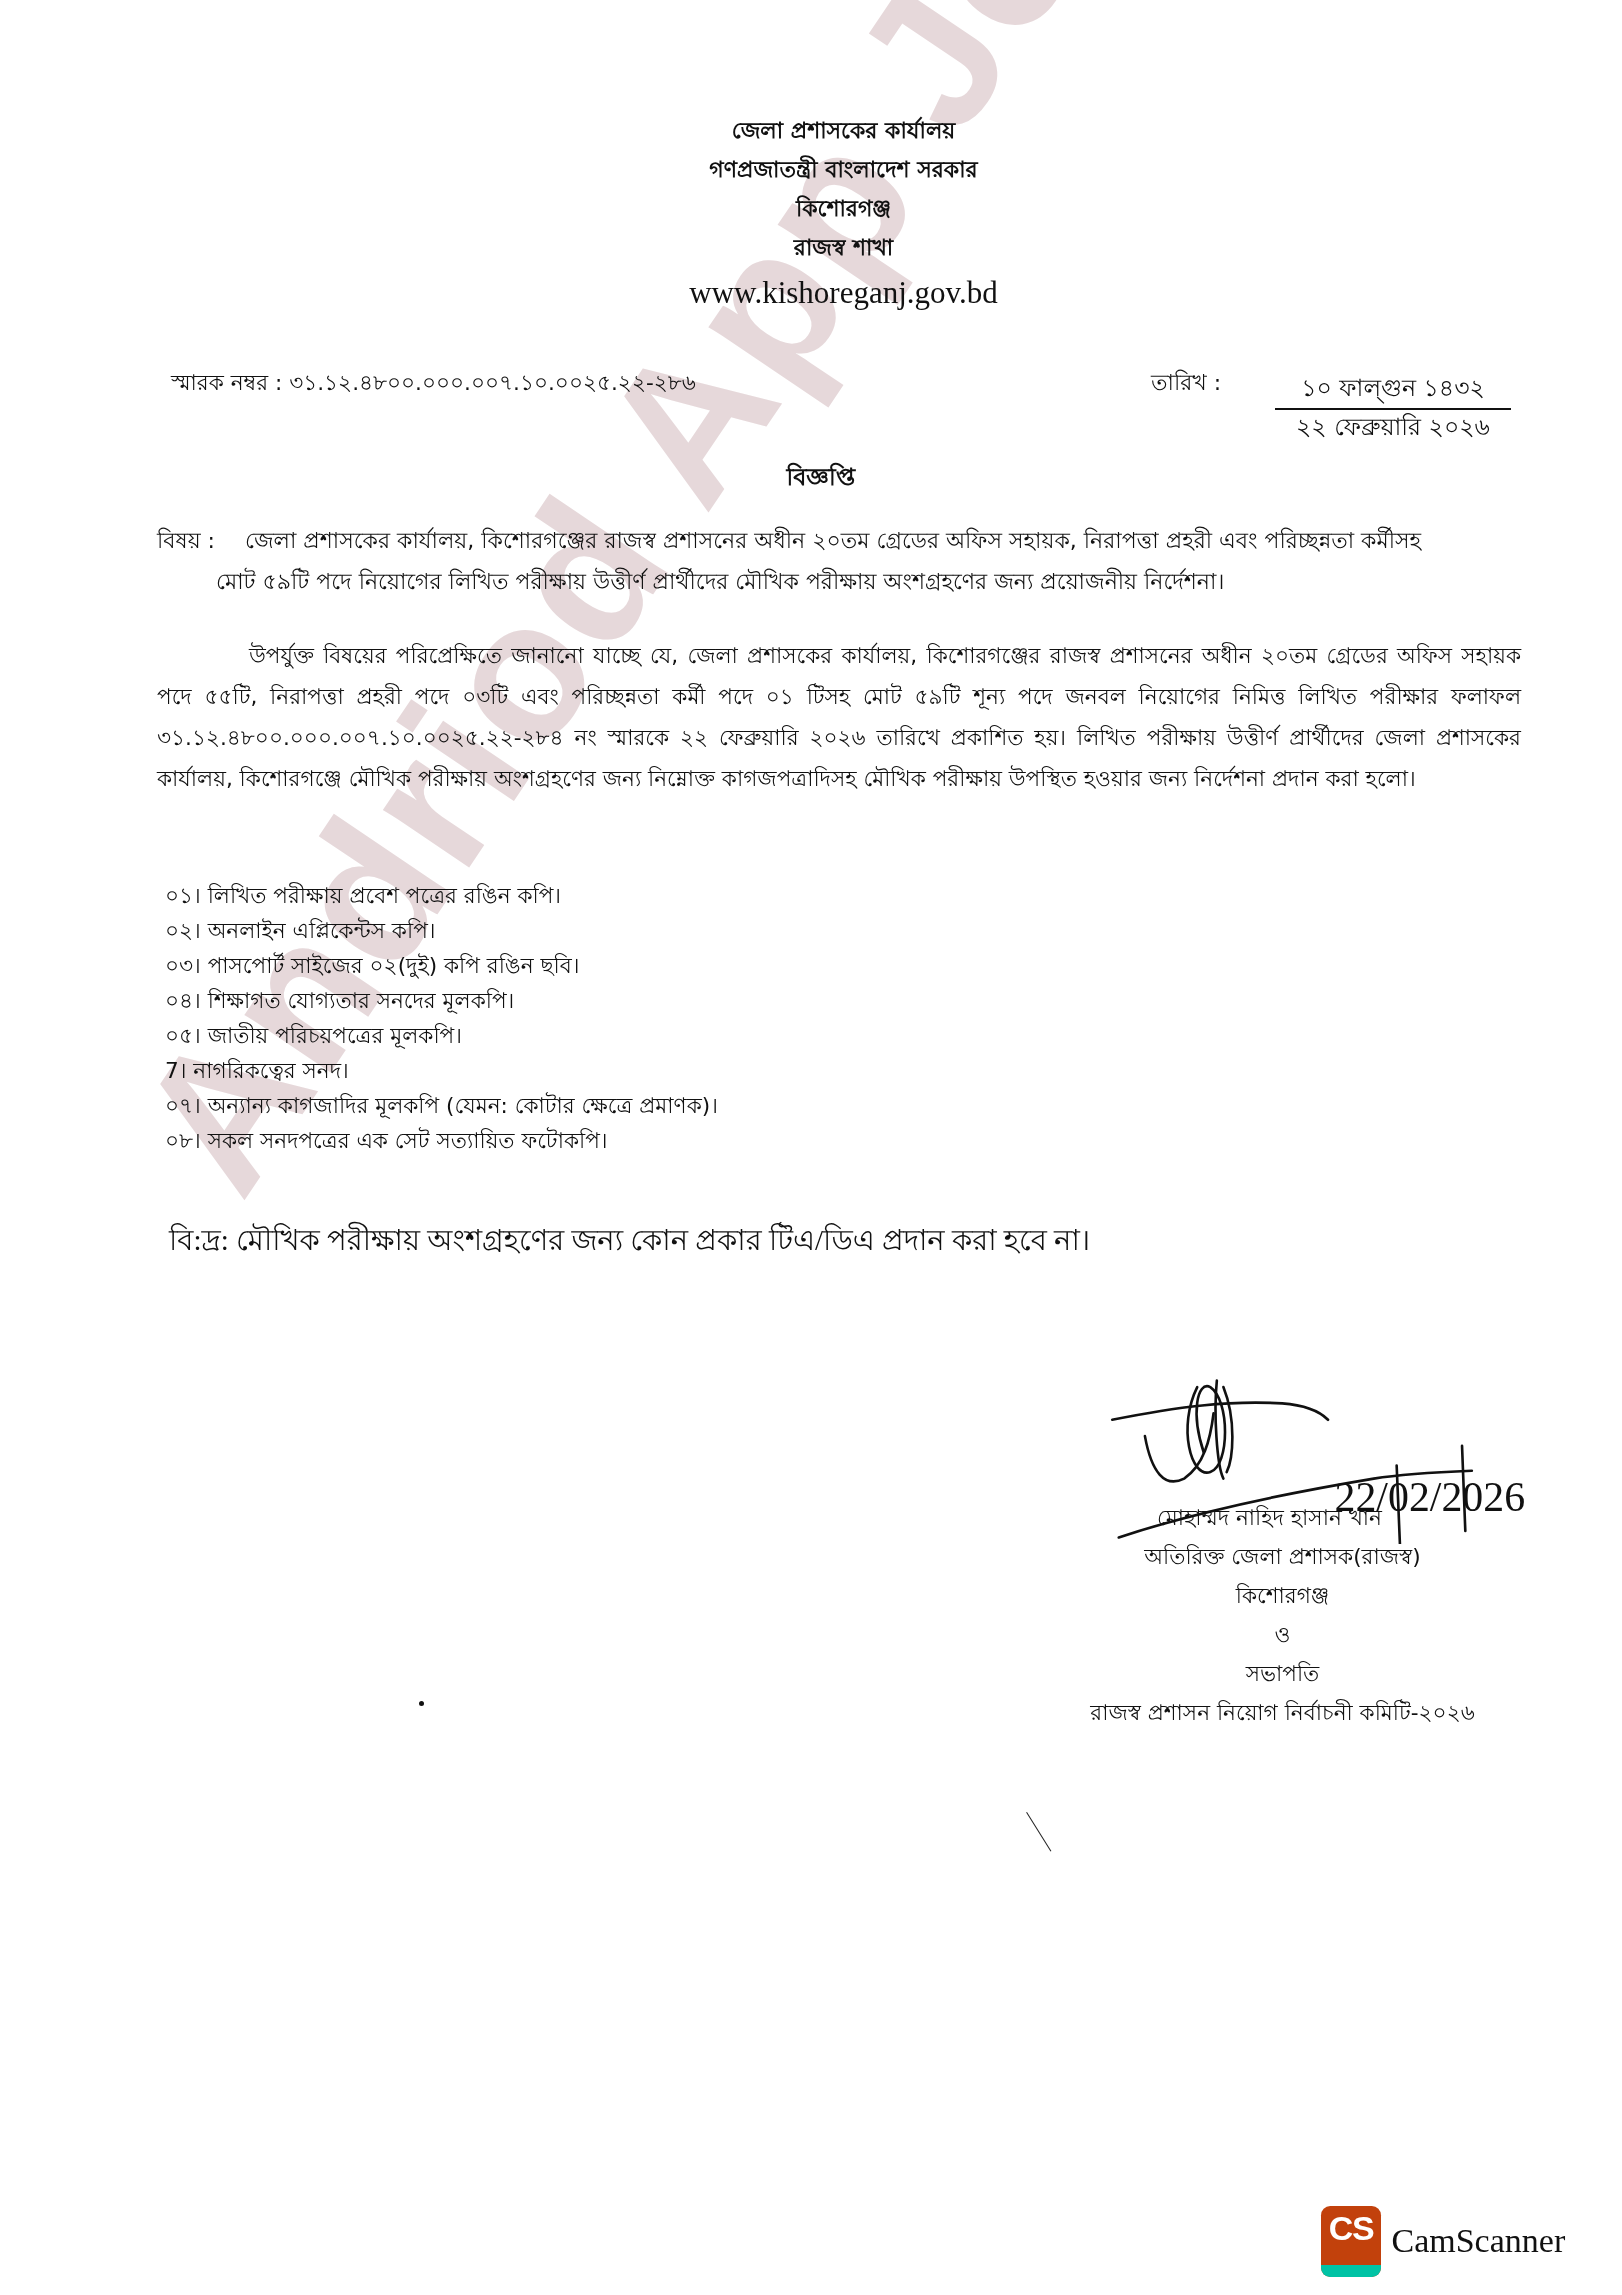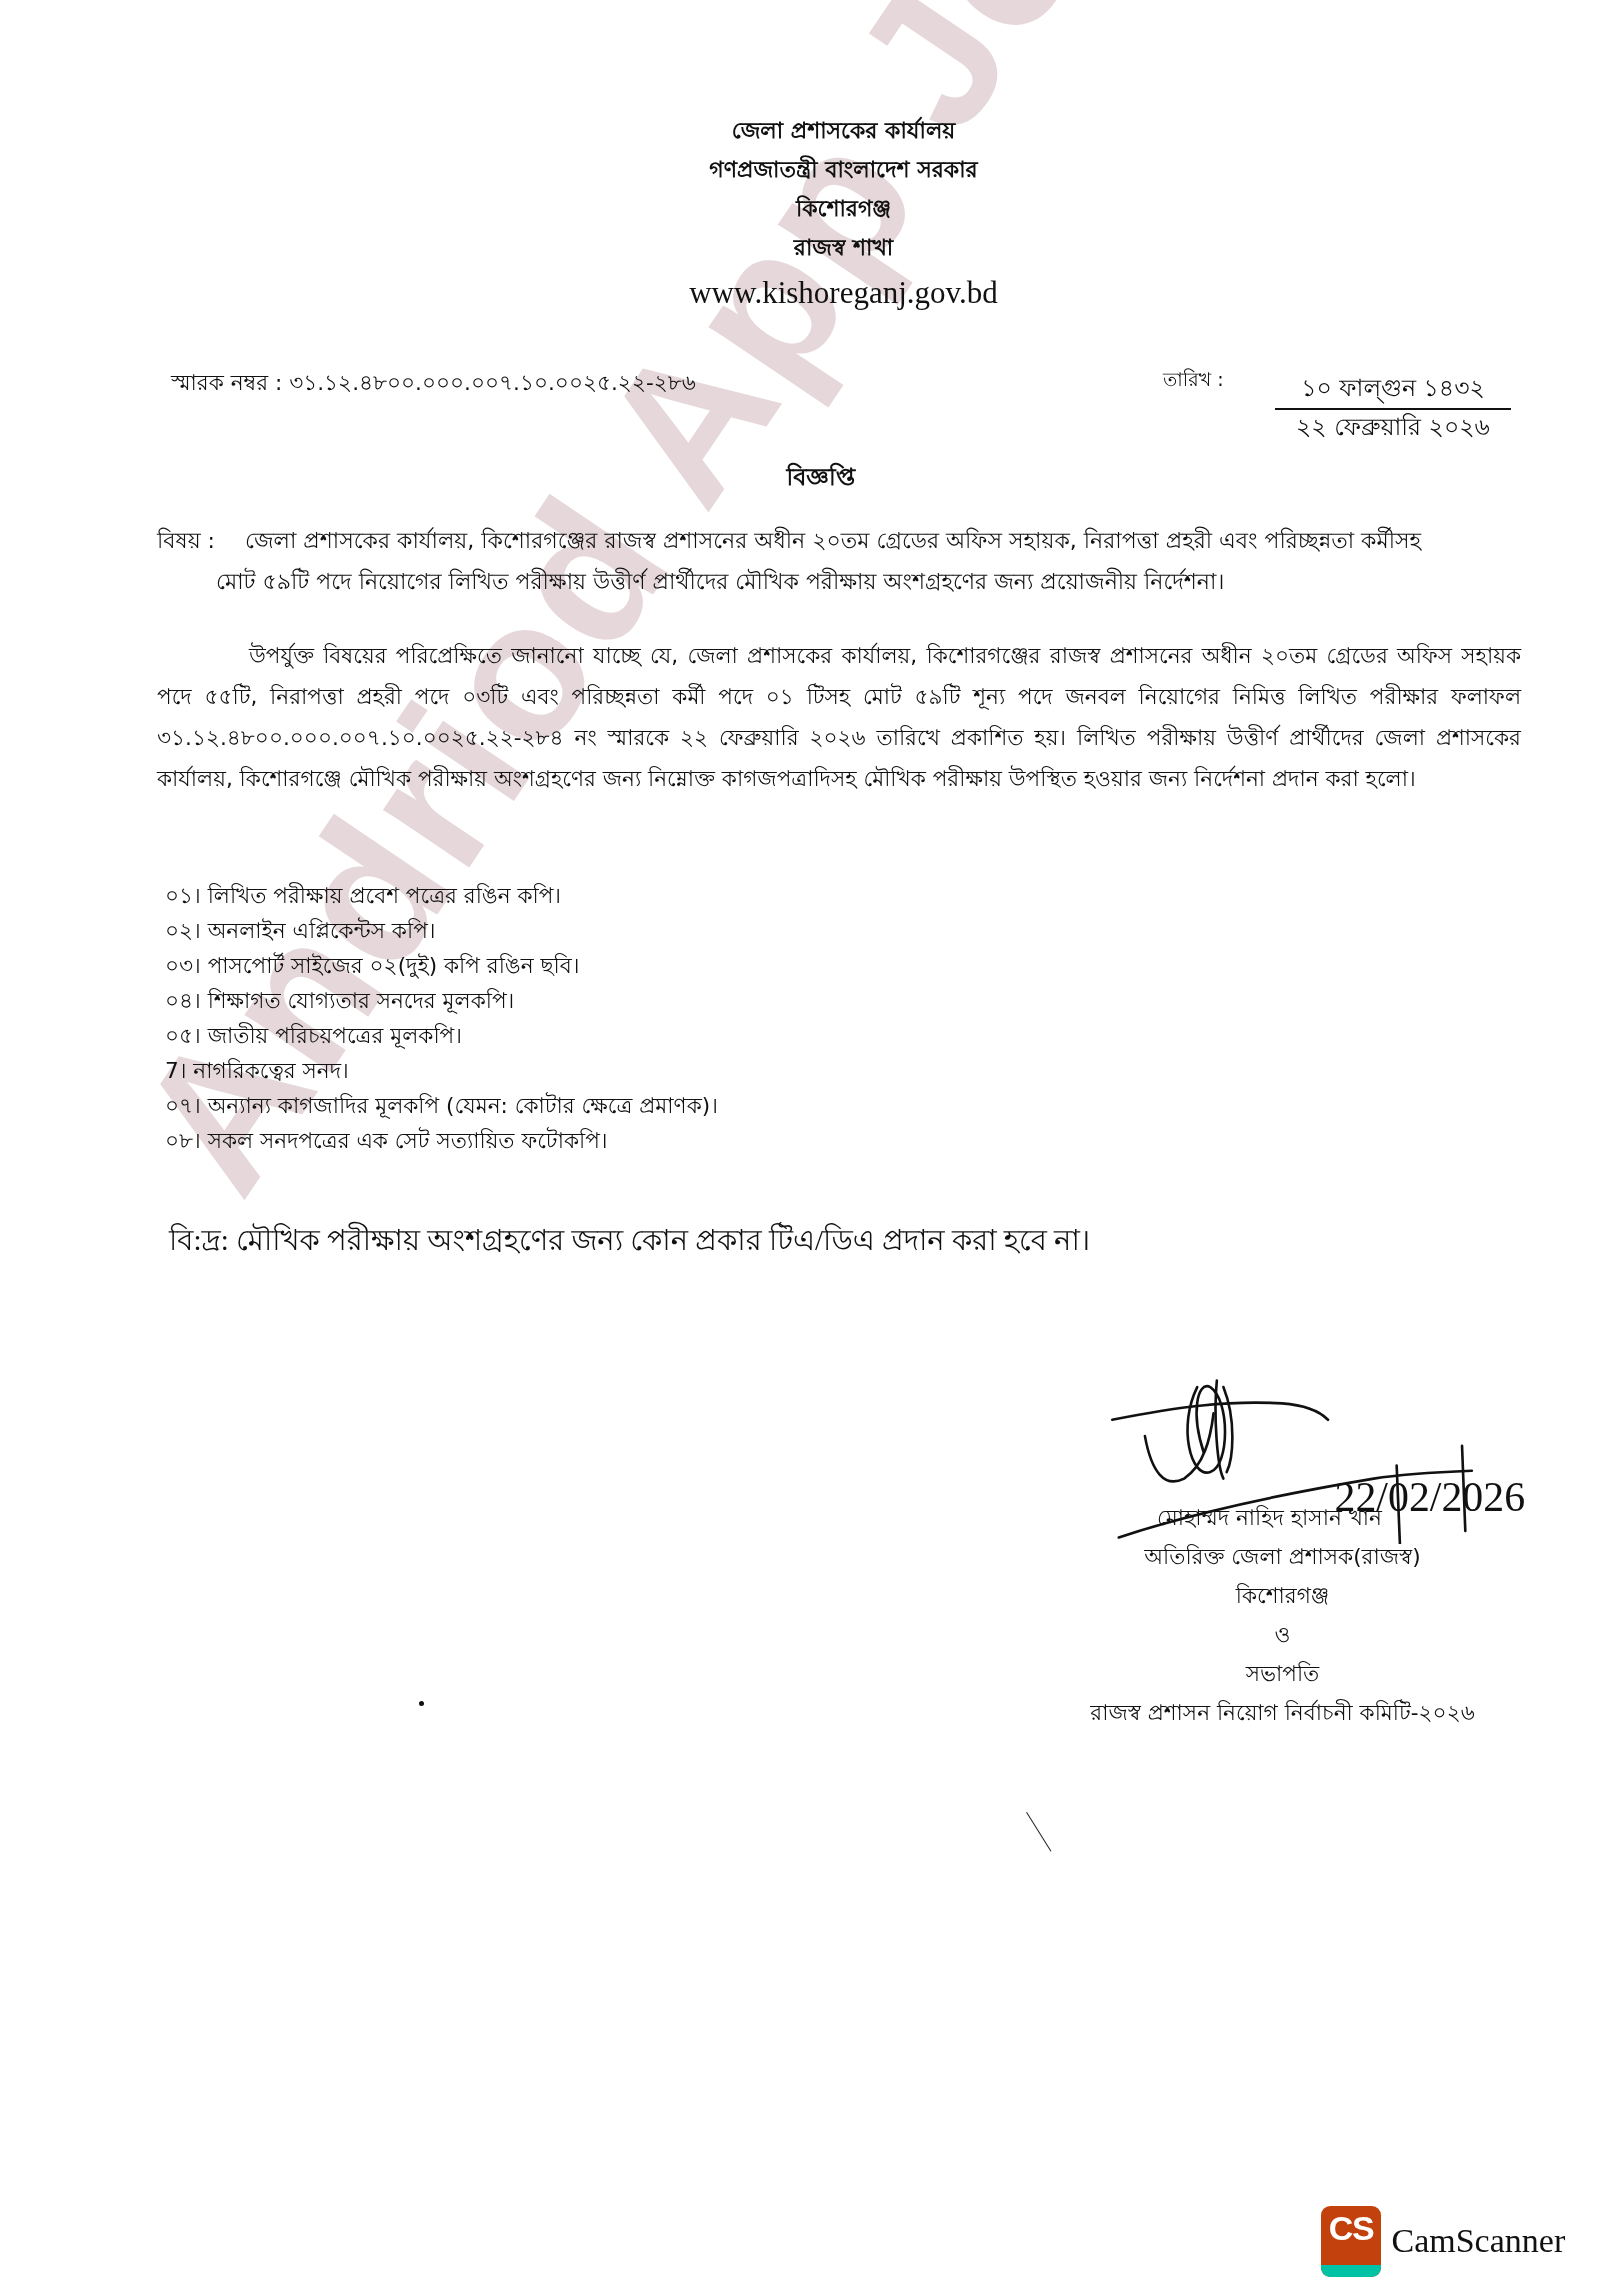--- a/index.html
+++ b/index.html
@@ -33,21 +33,21 @@
     font-size: 31px; line-height: 46px; margin-left: 65px; margin-top: 2.6px;
   }
 
   
   .memo {
     position: absolute; left: 171px; top: 366px; font-size: 21.6px;
   }
   .date-block {
     position: absolute; left: 1151px; top: 347px; width: 366px; height: 79px;
   }
-  .date-label { position: absolute; left: 12px; top: 18.3px; font-size: 19px; }
+  .date-label { position: absolute; left: 0; top: 18.3px; font-size: 22px; }
   .date-frac {
     position: absolute; left: 124px; top: 0; width: 236px; text-align: center;
     font-size: 23.6px;
     margin-top: 24px;
   }
   .date-frac .top { line-height: 34px; padding-bottom: 2.6px; border-bottom: 2px solid #111; }
   .date-frac .bot { line-height: 35px; }
 
   .notice-title {
     position: absolute; left: 0; right: 0; top: 459px; text-align: center;

